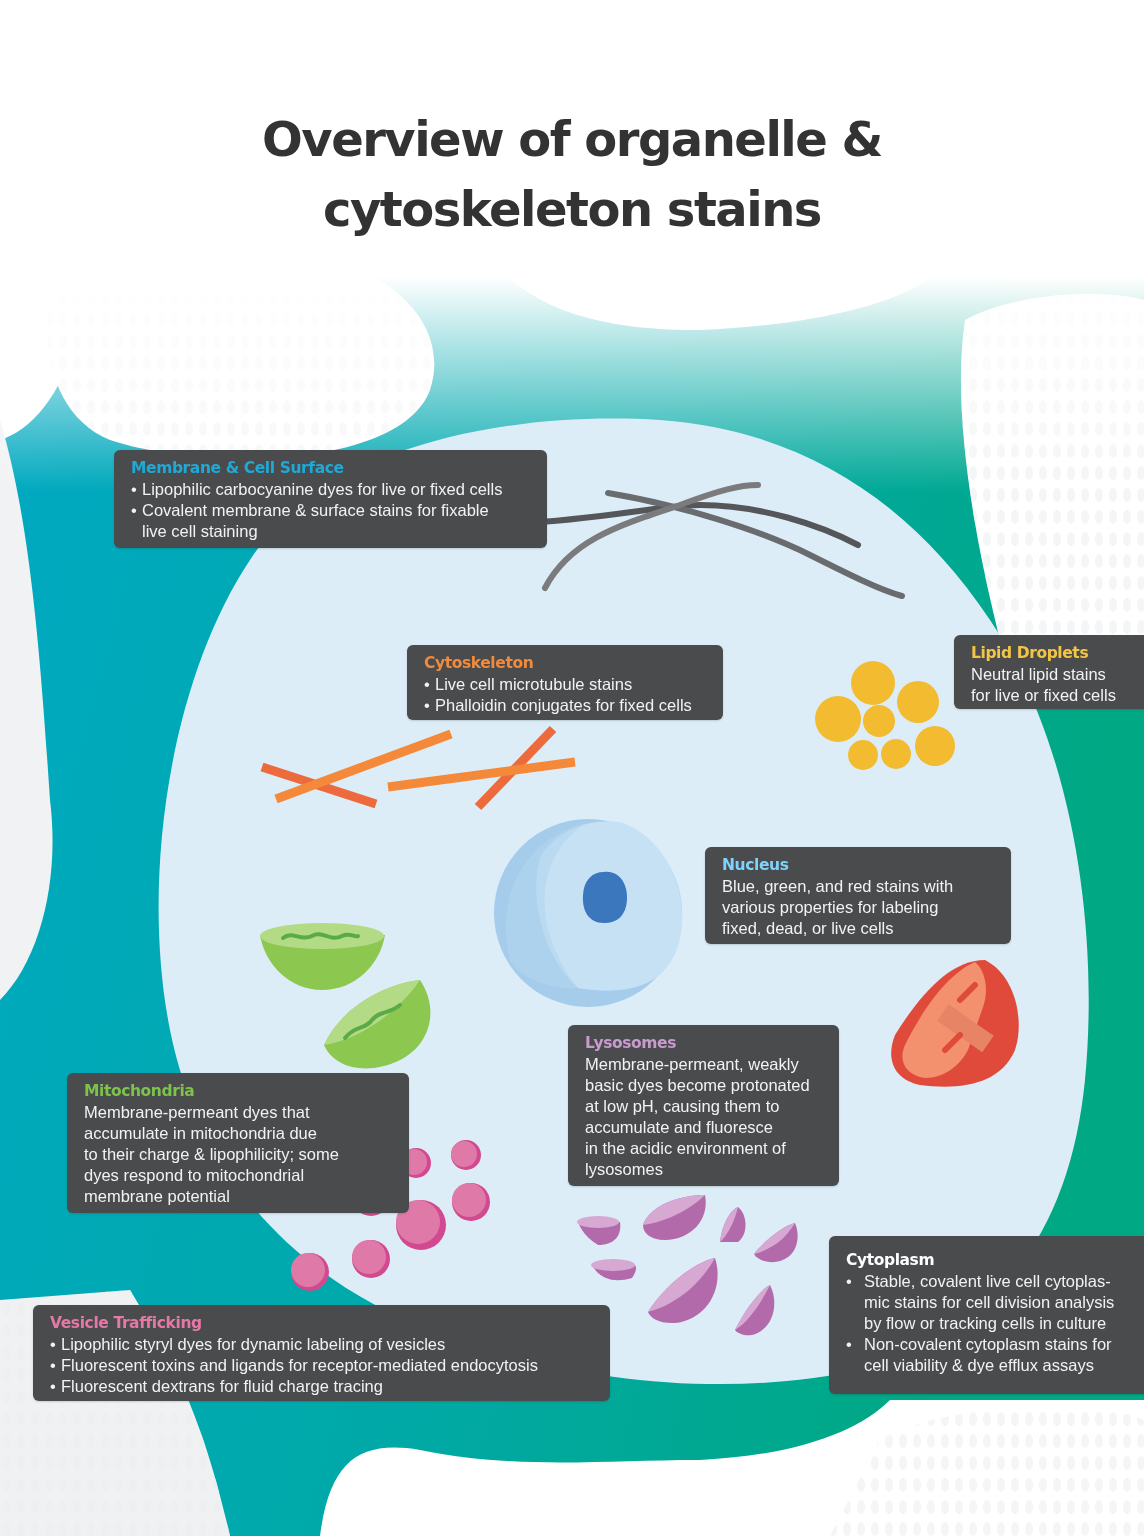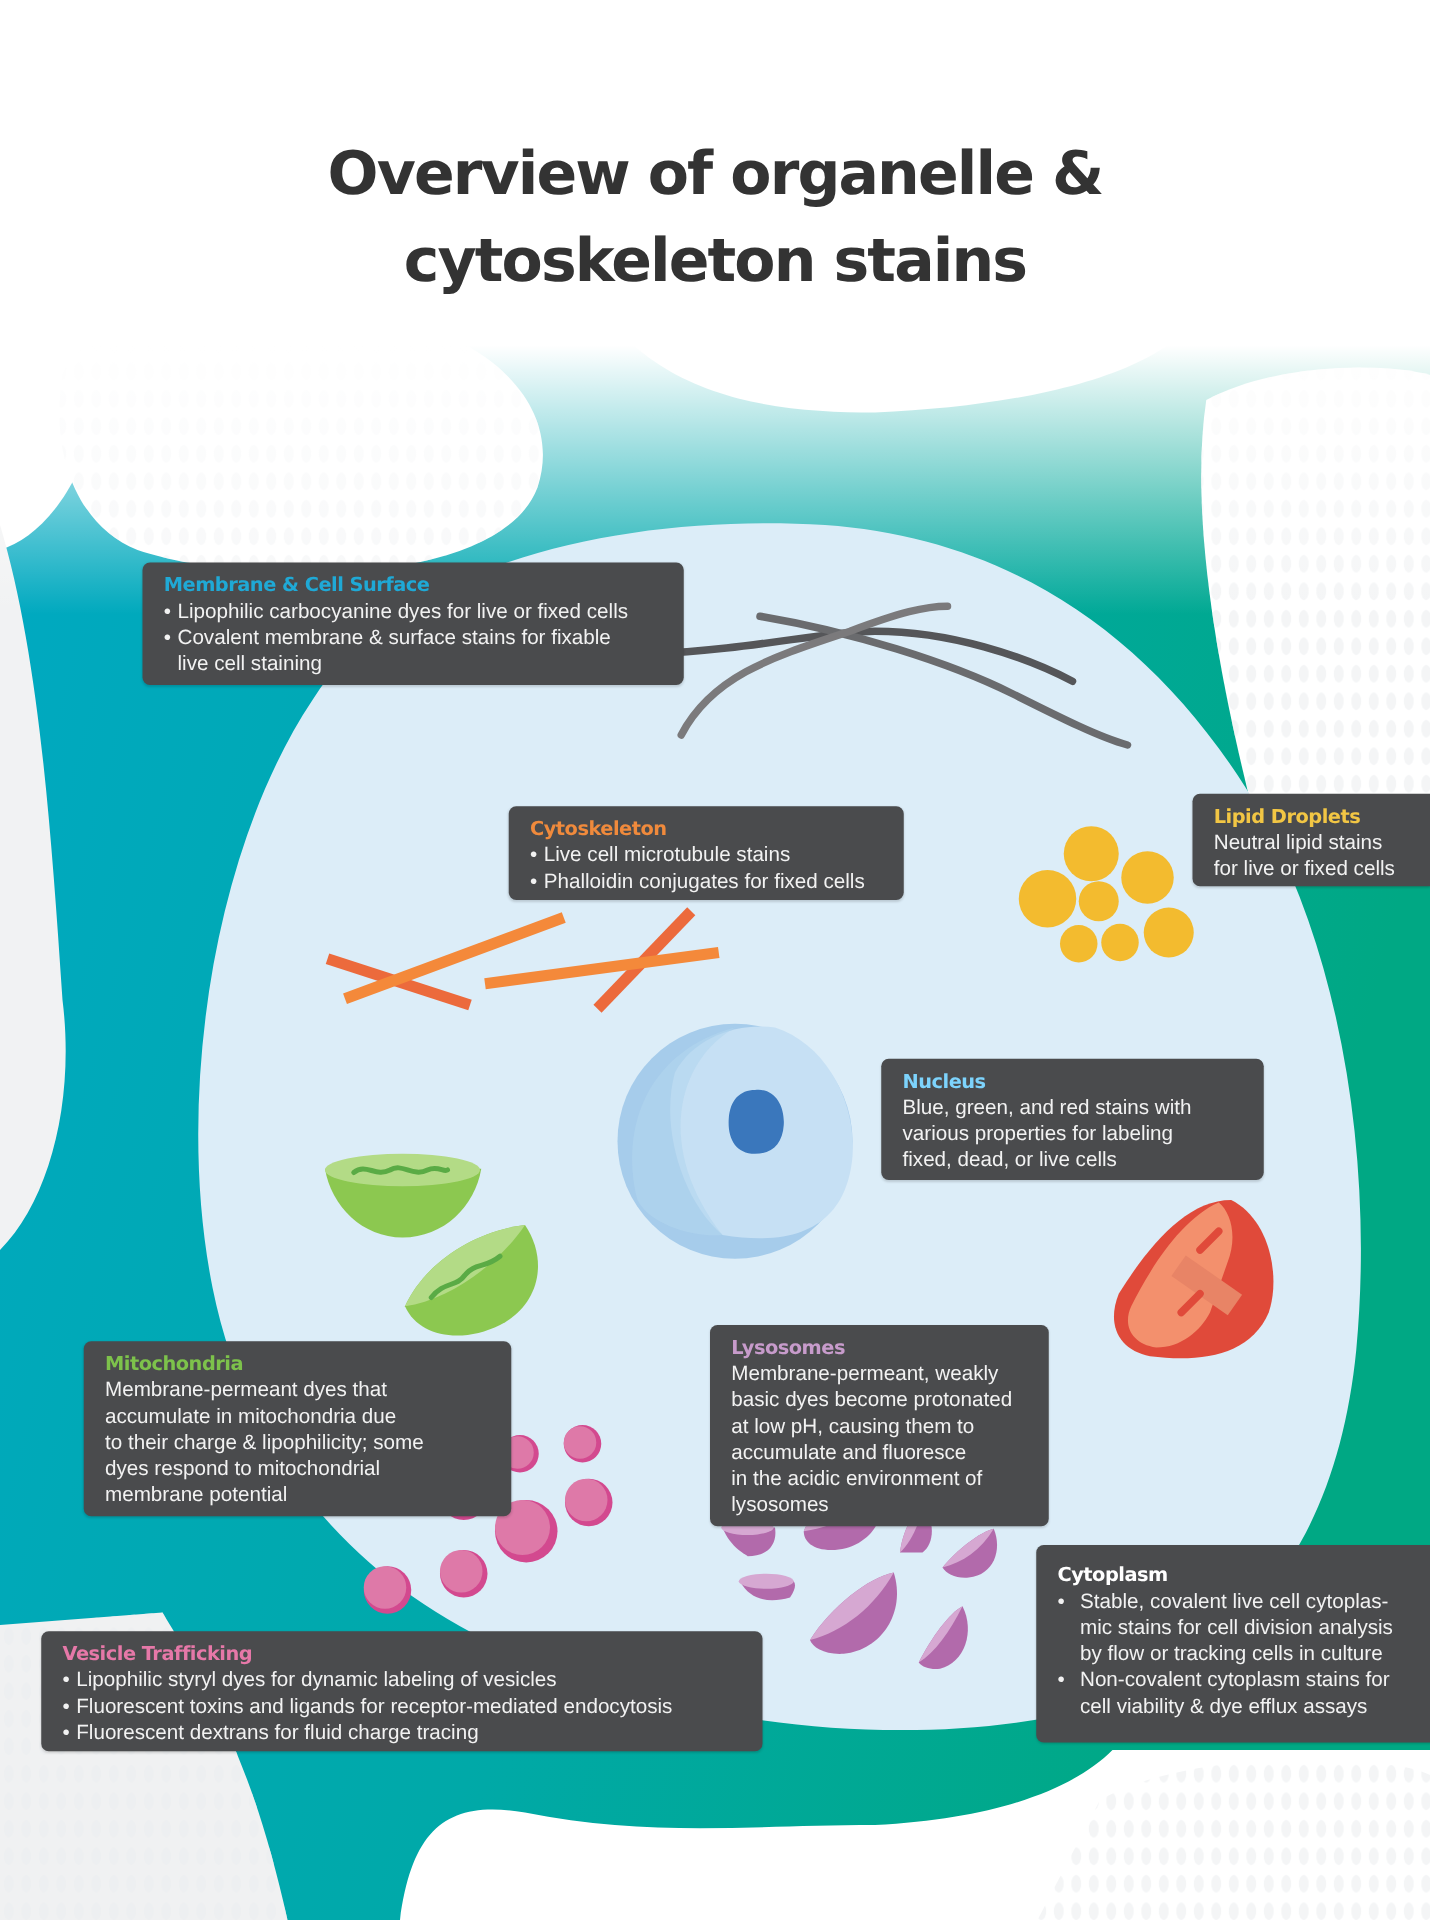--- a/index.html
+++ b/index.html
@@ -183,21 +183,21 @@
 for live or fixed cells</p>
 </div>
 
 <div class="card" style="left:705px; top:847px; width:306px; height:97px;">
   <div class="heading" style="color:#7dd3fc;">Nucleus</div>
   <p>Blue, green, and red stains with
 various properties for labeling
 fixed, dead, or live cells</p>
 </div>
 
-<div class="card" style="left:568px; top:1060px; width:271px; height:161px;">
+<div class="card" style="left:568px; top:1025px; width:271px; height:161px;">
   <div class="heading" style="color:#c79bcb;">Lysosomes</div>
   <p>Membrane-permeant, weakly
 basic dyes become protonated
 at low pH, causing them to
 accumulate and fluoresce
 in the acidic environment of
 lysosomes</p>
 </div>
 
 <div class="card" style="left:31px; top:1073px; width:342px; height:140px;margin-left:36px;">

